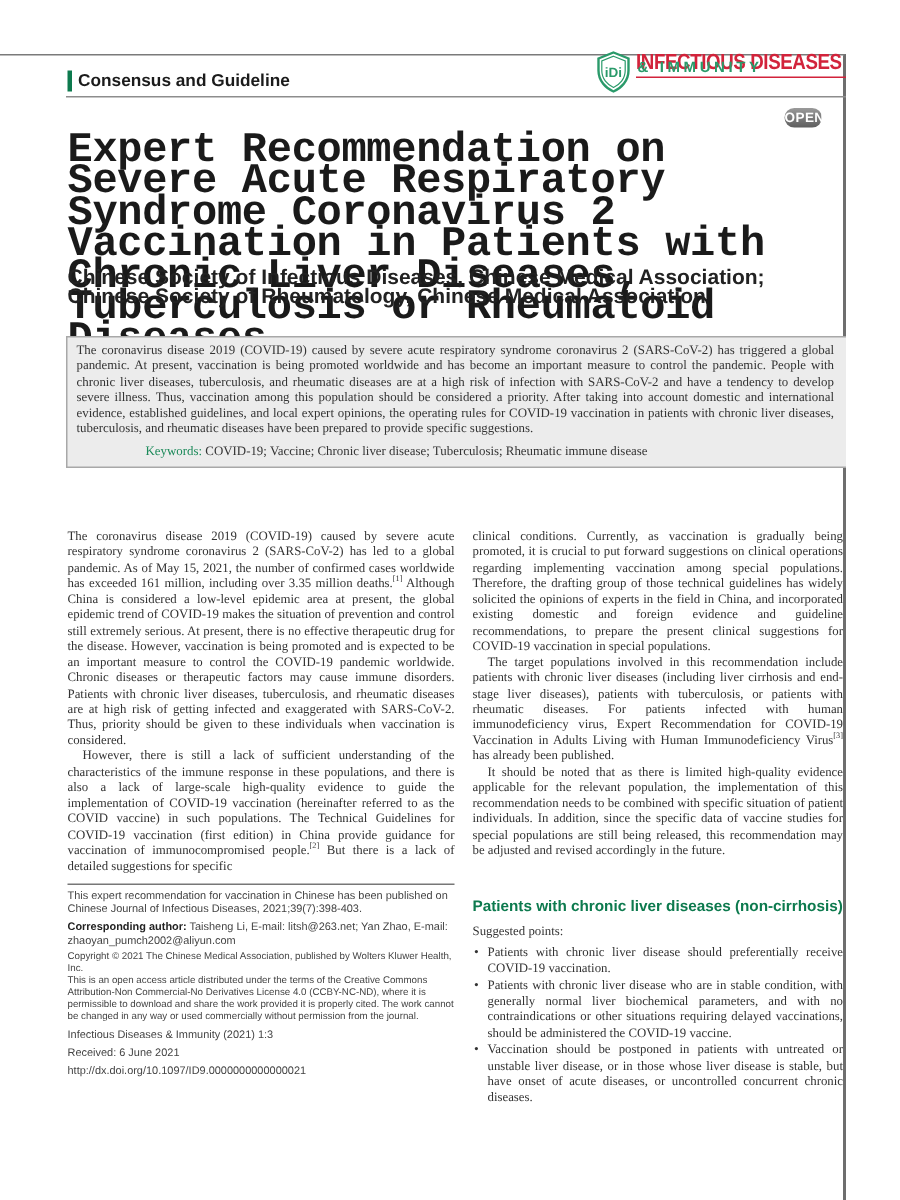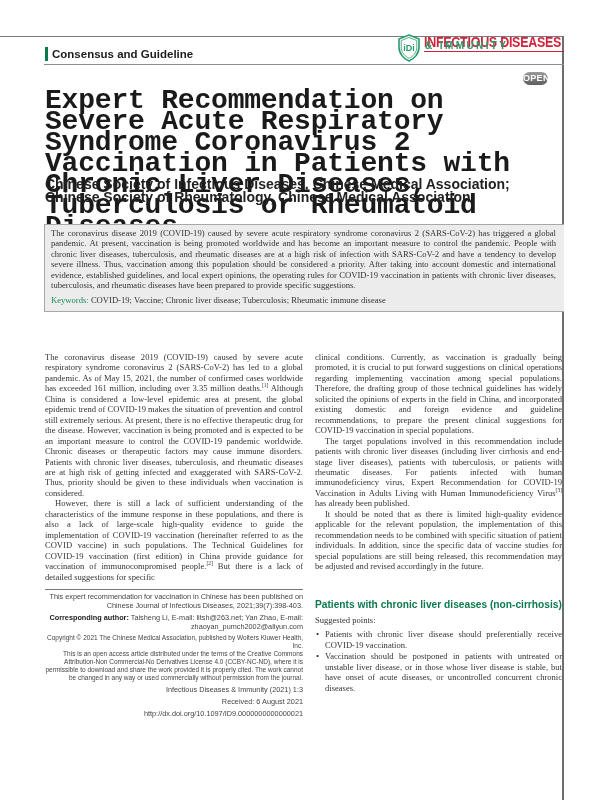--- a/index.html
+++ b/index.html
@@ -45,34 +45,34 @@
   .authors {
     position: absolute; left: 45px; top: 178px; width: 480px;
     font-family: "Liberation Sans", sans-serif; font-weight: bold; font-size: 14px; line-height: 13px; color: #222;
   }
 
   .abstract {
     position: absolute; left: 44px; top: 224px; width: 520px; height: 88px;
     background: #ececec; border: 1px solid #a8a8a8; border-right: none; padding: 3px 8px 0 6px;
     font-size: 8.6px; line-height: 10.4px; color: #333; text-align: justify;
   }
-  .keywords { margin-top: 5px; }
+  .keywords { margin-top: 5px; margin-left: 46px; }
   .keywords .kw-label { color: #1c8a5a; }
 
   .col { position: absolute; font-size: 8.55px; line-height: 10.45px; color: #333; text-align: justify; }
   .col-left { left: 45px; top: 352px; width: 258px; }
   .col-right { left: 315px; top: 352px; width: 247px; }
   .col p { text-indent: 0; }
   .col p.indent { text-indent: 10px; }
   sup { font-size: 5.5px; vertical-align: super; line-height: 0; }
 
   .footnote-rule { position: absolute; left: 45px; top: 589px; width: 258px; height: 1px; background: #777; }
   .footnotes {
     position: absolute; left: 45px; top: 592px; width: 258px;
-    font-family: "Liberation Sans", sans-serif; font-size: 7.3px; line-height: 9px; color: #444; text-align: right;
+    font-family: "Liberation Sans", sans-serif; font-size: 7.3px; line-height: 9px; color: #444;
   }
   .footnotes .fn-block { margin-bottom: 3px; }
   .footnotes .fn-small { font-size: 6.5px; line-height: 8px; }
   .footnotes b { color: #222; }
 
   .section-heading {
     font-family: "Liberation Sans", sans-serif; font-weight: bold; font-size: 10.2px; color: #0d7a4e;
     margin-top: 28px; margin-bottom: 5px; text-align: left;
   }
   .sub-label { margin-bottom: 4px; text-align: left; }
@@ -121,29 +121,30 @@
   <p class="indent"><span>However, there is still a lack of sufficient understanding of the characteristics of the immune response in these populations, and there is also a lack of large-scale high-quality evidence to guide the implementation of COVID-19 vaccination (hereinafter referred to as the COVID vaccine) in such populations. The Technical Guidelines for COVID-19 vaccination (first edition) in China provide guidance for vaccination of immunocompromised people.</span><sup>[2]</sup><span> But there is a lack of detailed suggestions for specific</span></p>
 </div>
 
 <div class="footnote-rule"></div>
 <div class="footnotes">
   <div class="fn-block">This expert recommendation for vaccination in Chinese has been published on Chinese Journal of Infectious Diseases, 2021;39(7):398-403.</div>
   <div class="fn-block"><b>Corresponding author:</b><span> Taisheng Li, E-mail: litsh@263.net; Yan Zhao, E-mail: zhaoyan_pumch2002@aliyun.com</span></div>
   <div class="fn-small">Copyright © 2021 The Chinese Medical Association, published by Wolters Kluwer Health, Inc.</div>
   <div class="fn-small fn-block">This is an open access article distributed under the terms of the Creative Commons Attribution-Non Commercial-No Derivatives License 4.0 (CCBY-NC-ND), where it is permissible to download and share the work provided it is properly cited. The work cannot be changed in any way or used commercially without permission from the journal.</div>
   <div class="fn-block">Infectious Diseases &amp; Immunity (2021) 1:3</div>
-  <div class="fn-block">Received: 6 August 2021</div>
+  <div class="fn-block">Received: 6 June 2021</div>
   <div class="fn-block">http://dx.doi.org/10.1097/ID9.0000000000000021</div>
 </div>
 
 <div class="col col-right">
   <p>clinical conditions. Currently, as vaccination is gradually being promoted, it is crucial to put forward suggestions on clinical operations regarding implementing vaccination among special populations. Therefore, the drafting group of those technical guidelines has widely solicited the opinions of experts in the field in China, and incorporated existing domestic and foreign evidence and guideline recommendations, to prepare the present clinical suggestions for COVID-19 vaccination in special populations.</p>
   <p class="indent"><span>The target populations involved in this recommendation include patients with chronic liver diseases (including liver cirrhosis and end-stage liver diseases), patients with tuberculosis, or patients with rheumatic diseases. For patients infected with human immunodeficiency virus, Expert Recommendation for COVID-19 Vaccination in Adults Living with Human Immunodeficiency Virus</span><sup>[3]</sup><span> has already been published.</span></p>
   <p class="indent">It should be noted that as there is limited high-quality evidence applicable for the relevant population, the implementation of this recommendation needs to be combined with specific situation of patient individuals. In addition, since the specific data of vaccine studies for special populations are still being released, this recommendation may be adjusted and revised accordingly in the future.</p>
   <h2 class="section-heading">Patients with chronic liver diseases (non-cirrhosis)</h2>
   <p class="sub-label">Suggested points:</p>
   <ul class="points">
     <li>Patients with chronic liver disease should preferentially receive COVID-19 vaccination.</li>
+    <li>Patients with chronic liver disease who are in stable condition, with generally normal liver biochemical parameters, and with no contraindications or other situations requiring delayed vaccinations, should be administered the COVID-19 vaccine.</li>
     <li>Vaccination should be postponed in patients with untreated or unstable liver disease, or in those whose liver disease is stable, but have onset of acute diseases, or uncontrolled concurrent chronic diseases.</li>
   </ul>
 </div>
 
 <div class="page-number">137</div>
 
 </body></html>

